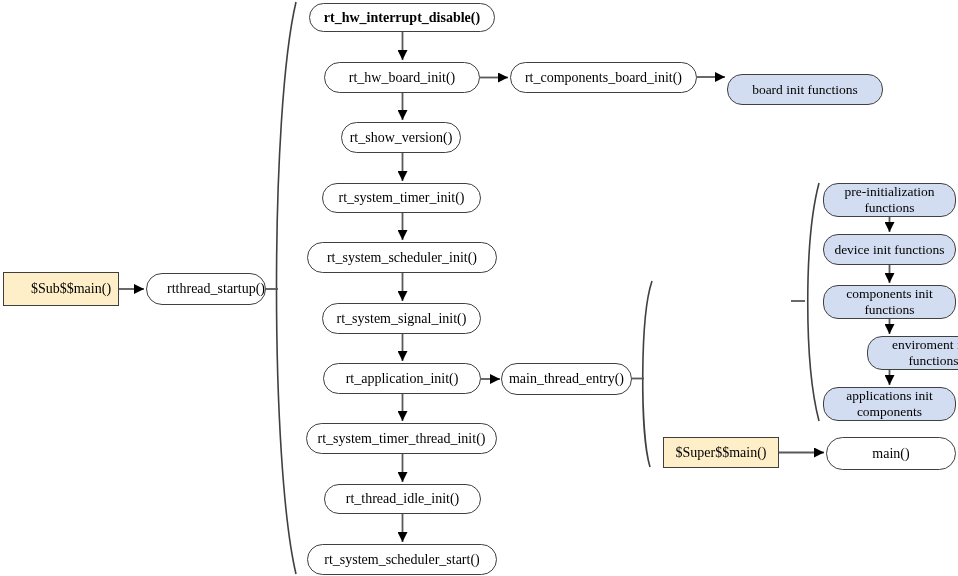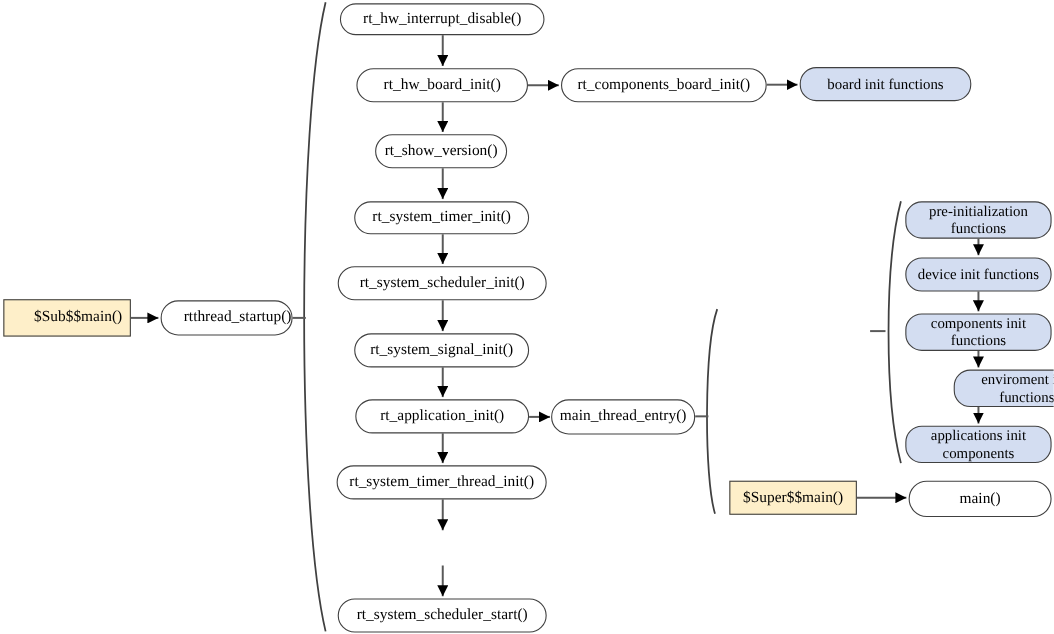--- a/index.html
+++ b/index.html
@@ -79,21 +79,21 @@
     <line x1="889.5" y1="370" x2="889.5" y2="385" stroke="#595959" stroke-width="1.8" marker-end="url(#arr)"></line>
   </svg>
 
   <div class="node entry" style="left:3px;top:272px;width:116px;height:34px;padding-left:20px;">
       <span>$Sub$$main()</span>
     </div>
   <div class="node stadium" style="left:146px;top:273px;width:120px;height:32px;justify-content:flex-end;">
       <span>rtthread_startup()</span>
     </div>
 
-  <div class="node stadium" style="left:309px;top:3px;width:186px;height:29px;">
+  <div class="node stadium" style="left:309px;top:3px;width:186px;height:29px;font-weight:bold;">
       <span>rt_hw_interrupt_disable()</span>
     </div>
   <div class="node stadium" style="left:324px;top:62px;width:156px;height:31px;">
       <span>rt_hw_board_init()</span>
     </div>
   <div class="node stadium" style="left:341px;top:122px;width:120px;height:31px;">
       <span>rt_show_version()</span>
     </div>
   <div class="node stadium" style="left:307px;top:242px;width:190px;height:31px;">
       <span>rt_system_scheduler_init()</span>
@@ -103,28 +103,31 @@
     </div>
   <div class="node stadium" style="left:322px;top:303px;width:159px;height:31px;">
       <span>rt_system_signal_init()</span>
     </div>
   <div class="node stadium" style="left:323px;top:363px;width:158px;height:31px;">
       <span>rt_application_init()</span>
     </div>
   <div class="node stadium" style="left:306px;top:423px;width:191px;height:31px;">
       <span>rt_system_timer_thread_init()</span>
     </div>
+  <div class="node stadium" style="left:324px;top:484px;width:157px;height:30px;">
+      <span>rt_thread_idle_init()</span>
+    </div>
   <div class="node stadium" style="left:307px;top:544px;width:190px;height:31px;">
       <span>rt_system_scheduler_start()</span>
     </div>
 
   <div class="node stadium" style="left:510px;top:62px;width:187px;height:31px;">
       <span>rt_components_board_init()</span>
     </div>
-  <div class="node stadium group" style="left:727px;top:61px;width:156px;height:31px;text-align:center;">
+  <div class="node stadium group" style="left:727px;top:74px;width:156px;height:31px;text-align:center;">
       <span>board init functions</span>
     </div>
 
   <div class="node stadium" style="left:501px;top:363px;width:131px;height:32px;">
       <span>main_thread_entry()</span>
     </div>
   <div class="node entry" style="left:663px;top:437px;width:116px;height:31px;">
       <span>$Super$$main()</span>
     </div>
   <div class="node stadium" style="left:826px;top:437px;width:130px;height:33px;text-align:center;">

